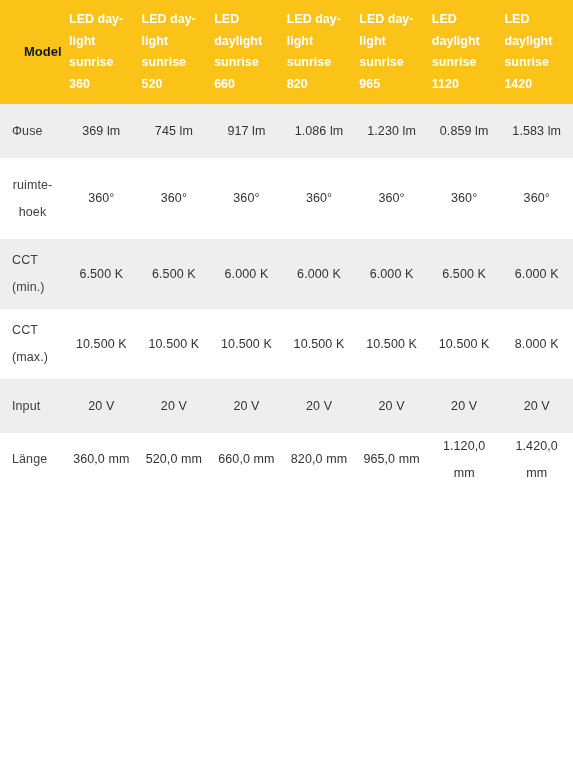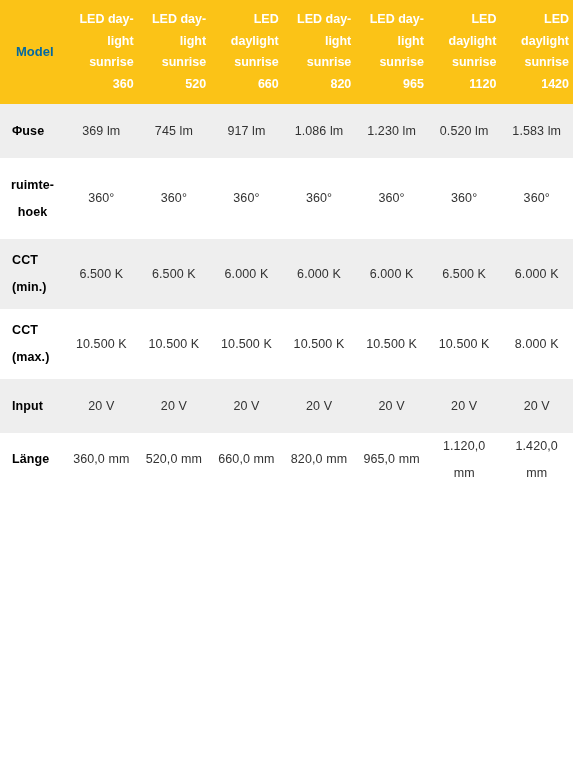--- a/index.html
+++ b/index.html
@@ -18,48 +18,48 @@
   }
   #spec-table col.c-label{width:65px;}
   #spec-table col.c-data{width:72.5px;}
 
   #spec-table thead th{
     background:#fbc317;
     color:#ffffff;
     font-size:12.5px;
     font-weight:bold;
     line-height:1.72;
-    text-align:right;
+    text-align:left;
     vertical-align:middle;
     padding:9px 4px;
     height:97px;
     box-sizing:border-box;
   }
   #spec-table thead th.model-head{
-    color:#0369a1;
+    color:#0f172a;
     text-align:left;
-    padding-left:16px;
+    padding-left:24px;
     font-size:13px;
   }
 
   #spec-table tbody tr.odd td{background:#eeeeee;}
   #spec-table tbody tr.even td{background:#ffffff;}
 
   #spec-table tbody td{
     font-size:12.5px;
     color:#333333;
     text-align:center;
     vertical-align:middle;
     padding:0 3px;
     line-height:2.15;
     letter-spacing:0.1px;
   }
   #spec-table tbody td.rowlabel{
-    color:#000000;
-    font-weight:bold;
+    color:#404040;
+    font-weight:normal;
     text-align:center;
     padding-left:2px;
     padding-right:2px;
     font-size:12.5px;
     margin-left:43px;
   }
   #spec-table tbody td.rowlabel.left{
     text-align:left;
     padding-left:12px;
   }
@@ -98,21 +98,21 @@
     </tr>
   </thead>
   <tbody>
       <tr class="odd h-sm">
         <td class="rowlabel left">Φuse</td>
         <td>369 lm</td>
         <td>745 lm</td>
         <td>917 lm</td>
         <td>1.086 lm</td>
         <td>1.230 lm</td>
-        <td>0.520 lm</td>
+        <td>0.859 lm</td>
         <td>1.583 lm</td>
       </tr>
       <tr class="even h-md">
         <td class="rowlabel" style="white-space: pre-line;">ruimte-<br>hoek</td>
         <td>360°</td>
         <td>360°</td>
         <td>360°</td>
         <td>360°</td>
         <td>360°</td>
         <td>360°</td>

